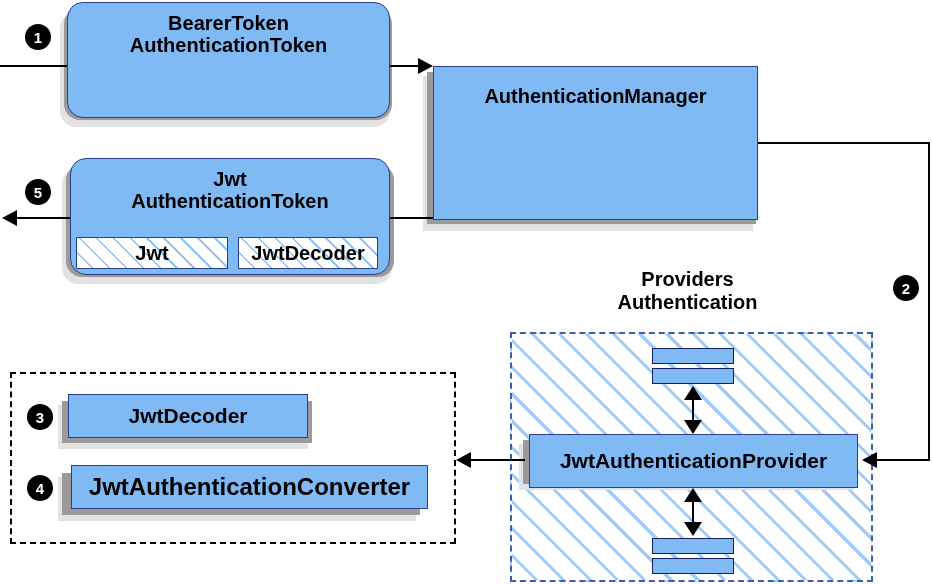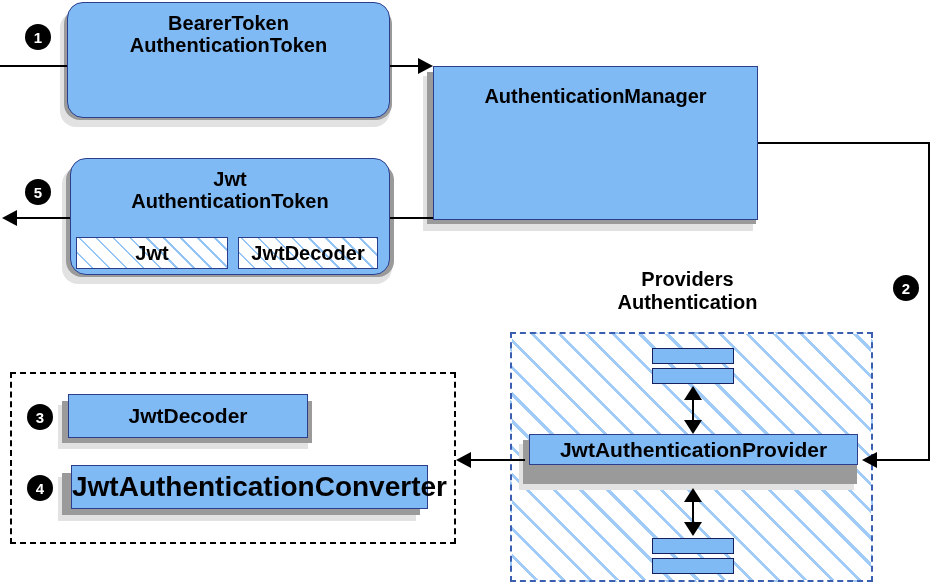--- a/index.html
+++ b/index.html
@@ -129,21 +129,21 @@
 
   <div class="bar" style="left:652px;top:348px;width:82px;height:16px;"></div>
   <div class="bar" style="left:652px;top:368px;width:82px;height:16px;"></div>
 
   <div class="ln lnv" style="left:692px;top:392px;height:36px;"></div>
   <div class="ah up" style="left:684px;top:386px;"></div>
   <div class="ah down" style="left:684px;top:420px;"></div>
 
   <div class="shadow2" style="left:519px;top:444px;width:335px;height:46px;"></div>
   <div class="shadow1" style="left:523px;top:440px;width:334px;height:44px;"></div>
-  <div class="node" style="left:529px;top:434px;width:329px;height:31px;justify-content:center;font-size:21px;">
+  <div class="node" style="left:529px;top:434px;width:329px;height:54px;justify-content:center;font-size:21px;">
     <div class="nodetitle">JwtAuthenticationProvider</div>
   </div>
 
   <div class="ln lnv" style="left:692px;top:494px;height:36px;"></div>
   <div class="ah up" style="left:684px;top:488px;"></div>
   <div class="ah down" style="left:684px;top:522px;"></div>
 
   <div class="bar" style="left:652px;top:538px;width:82px;height:16px;"></div>
   <div class="bar" style="left:652px;top:558px;width:82px;height:16px;"></div>
 
@@ -154,18 +154,18 @@
 
   <div class="shadow2" style="left:58px;top:405px;width:250px;height:44px;"></div>
   <div class="shadow1" style="left:62px;top:401px;width:250px;height:42px;"></div>
   <div class="node" style="left:68px;top:394px;width:240px;height:44px;justify-content:center;font-size:21px;">
     <div class="nodetitle">JwtDecoder</div>
   </div>
   <div class="badge" style="left:28px;top:405px;">3</div>
 
   <div class="shadow2" style="left:58px;top:477px;width:358px;height:44px;"></div>
   <div class="shadow1" style="left:62px;top:473px;width:358px;height:42px;"></div>
-  <div class="node" style="left:71px;top:465px;width:357px;height:44px;justify-content:center;font-size:28px;">
+  <div class="node" style="left:71px;top:465px;width:357px;height:44px;justify-content:center;font-size:24px;">
     <div class="nodetitle">JwtAuthenticationConverter</div>
   </div>
   <div class="badge" style="left:28px;top:476px;">4</div>
 
 </div>
 
 </body></html>

